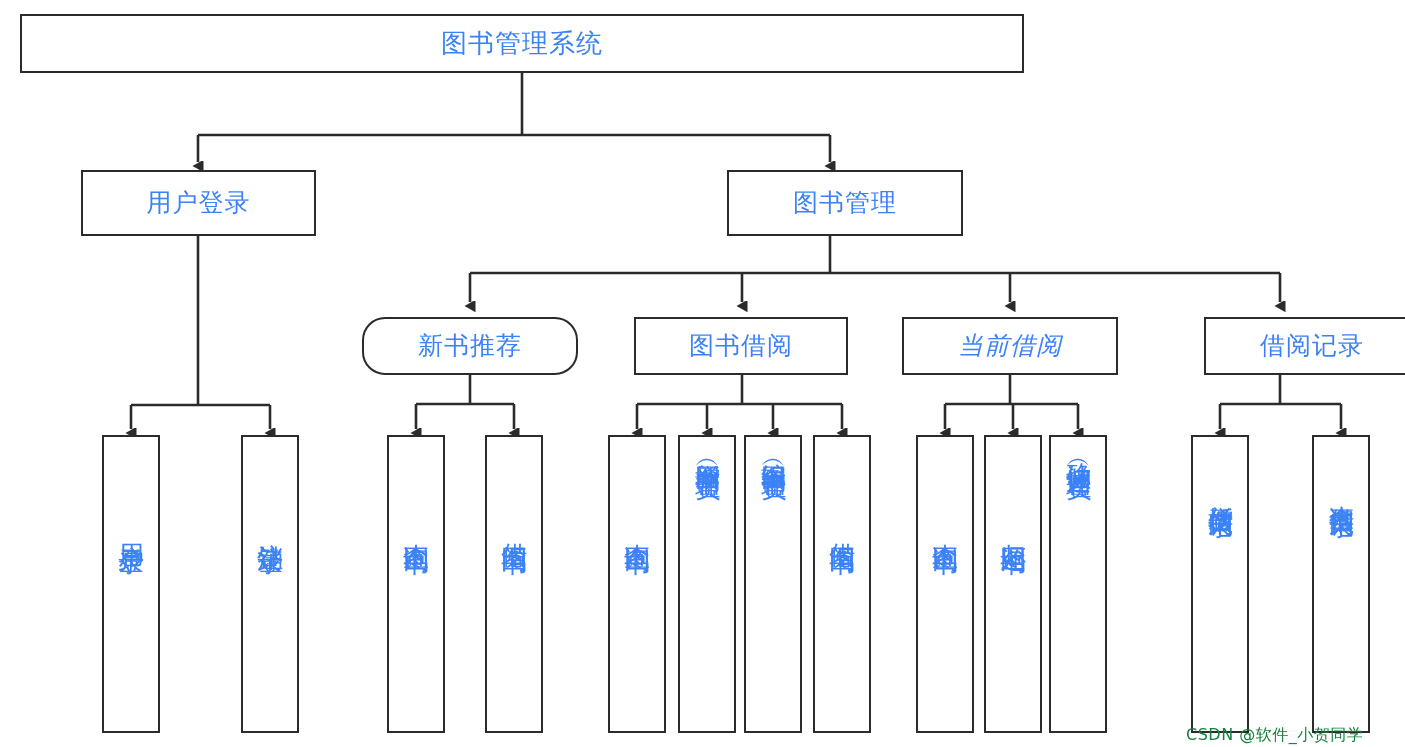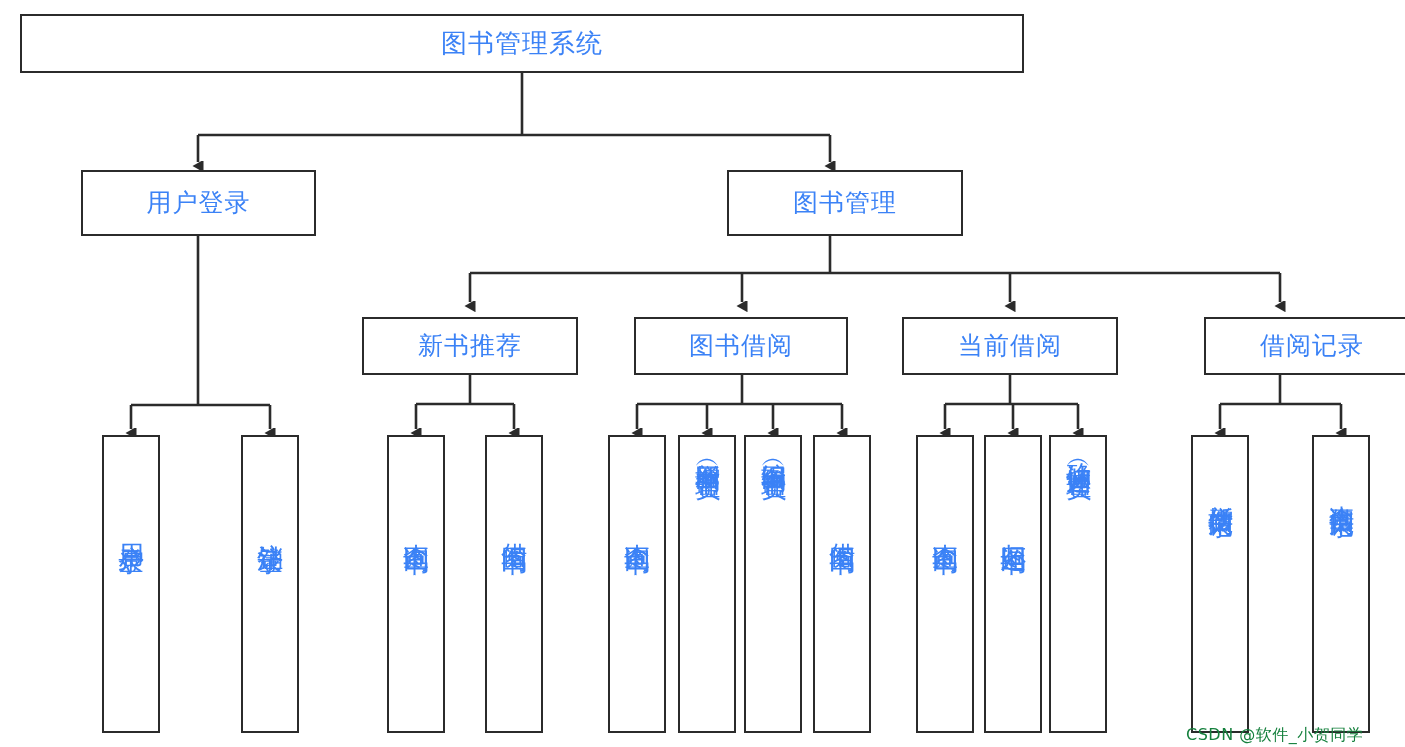--- a/index.html
+++ b/index.html
@@ -135,27 +135,27 @@
     <span class="node-label">图书管理系统</span>
   </div>
 
   <div class="node horiz" style="left:81px; top:170px; width:235px; height:66px;">
     <span class="node-label">用户登录</span>
   </div>
   <div class="node horiz" style="left:711px; top:170px; width:236px; height:66px;margin-left:16px;">
     <span class="node-label">图书管理</span>
   </div>
 
-  <div class="node horiz" style="left:362px; top:317px; width:216px; height:58px;">
+  <div class="node horiz" style="left:362px; top:317px; width:216px; height:58px;border-radius:23px;">
     <span class="node-label">新书推荐</span>
   </div>
   <div class="node horiz" style="left:634px; top:317px; width:214px; height:58px;">
     <span class="node-label">图书借阅</span>
   </div>
-  <div class="node horiz" style="left:902px; top:317px; width:216px; height:58px;">
+  <div class="node horiz" style="left:902px; top:317px; width:216px; height:58px;font-style:italic;">
     <span class="node-label">当前借阅</span>
   </div>
   <div class="node horiz" style="left:1172px; top:317px; width:216px; height:58px;margin-left:32px;">
     <span class="node-label">借阅记录</span>
   </div>
 
   <div class="node vert" style="left:102px; top:435px; width:58px; height:298px; padding-top:86px;">
     <span class="node-label">用户登录</span>
   </div>
   <div class="node vert" style="left:241px; top:435px; width:58px; height:298px; padding-top:86px;">

